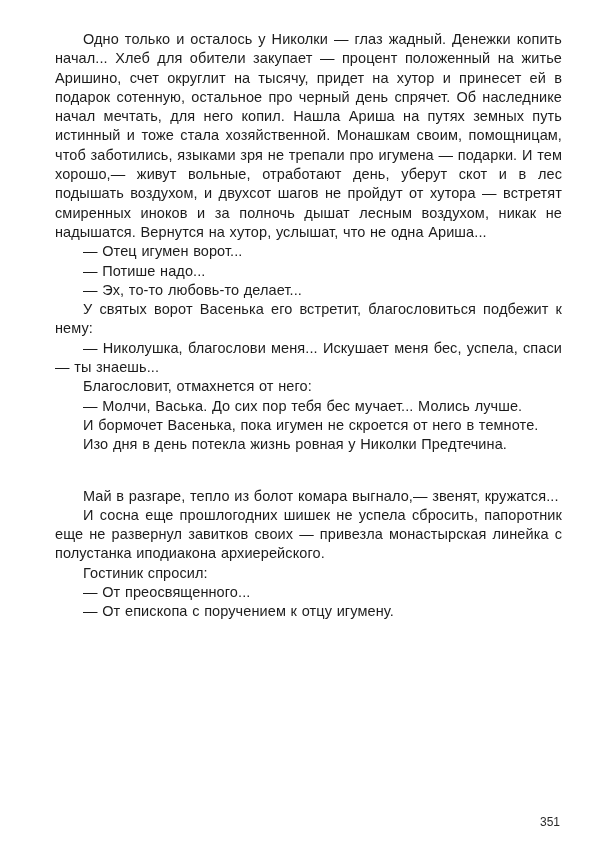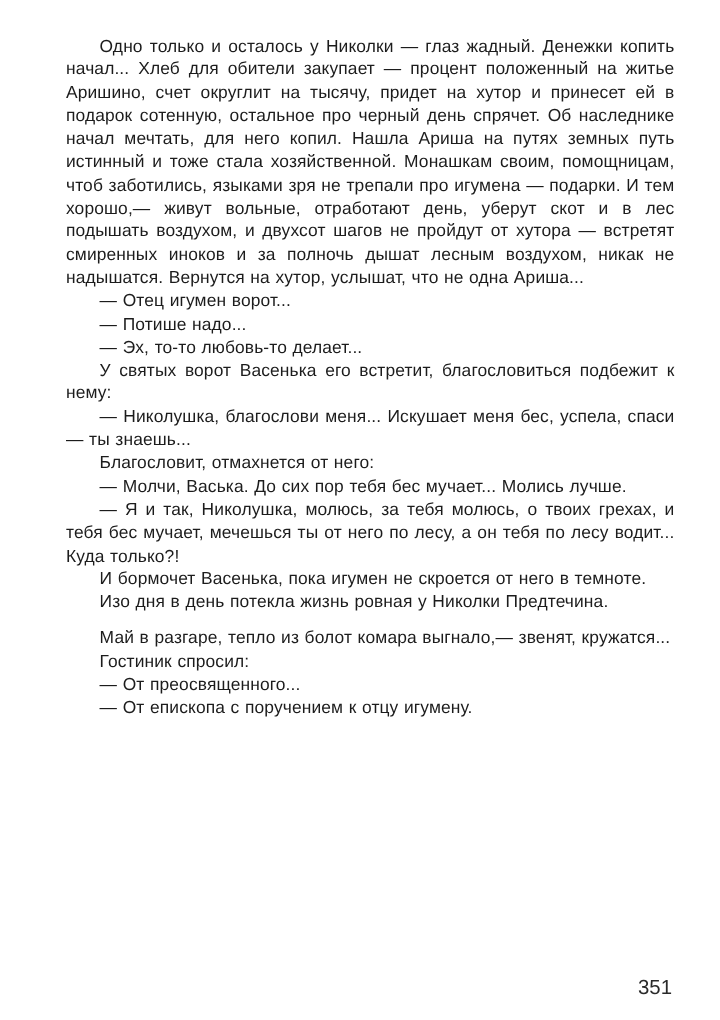--- a/index.html
+++ b/index.html
@@ -25,45 +25,45 @@
     }
     .para {
       margin: 0;
       padding: 0;
       text-indent: 28px;
       text-align: justify;
       letter-spacing: 0.1px;
       word-spacing: 0.5px;
     }
     .para.gap {
-      margin-top: 11px;
+      margin-top: 32px;
     }
     .page-number {
       position: absolute;
       right: 40px;
       bottom: 18px;
-      font-size: 17px;
+      font-size: 12px;
       color: #2a2a2a;
     }
   </style>
 </head>
 <body>
 
 <div class="book-page">
   <div class="text-block">
       <p class="para">Одно только и осталось у Николки — глаз жадный. Денежки копить начал... Хлеб для обители закупает — процент положенный на житье Аришино, счет округлит на тысячу, придет на хутор и принесет ей в подарок сотенную, остальное про черный день спрячет. Об наследнике начал мечтать, для него копил. Нашла Ариша на путях земных путь истинный и тоже стала хозяйственной. Монашкам своим, помощницам, чтоб заботились, языками зря не трепали про игумена — подарки. И тем хорошо,— живут вольные, отработают день, уберут скот и в лес подышать воздухом, и двухсот шагов не пройдут от хутора — встретят смиренных иноков и за полночь дышат лесным воздухом, никак не надышатся. Вернутся на хутор, услышат, что не одна Ариша...</p>
       <p class="para">— Отец игумен ворот...</p>
       <p class="para">— Потише надо...</p>
       <p class="para">— Эх, то-то любовь-то делает...</p>
       <p class="para">У святых ворот Васенька его встретит, благословиться подбежит к нему:</p>
       <p class="para">— Николушка, благослови меня... Искушает меня бес, успела, спаси — ты знаешь...</p>
       <p class="para">Благословит, отмахнется от него:</p>
       <p class="para">— Молчи, Васька. До сих пор тебя бес мучает... Молись лучше.</p>
-      <p class="para">— Я и так, Николушка, молюсь, за тебя молюсь, о твоих грехах, и тебя бес мучает, мечешься ты от него по лесу, а он тебя по лесу водит... Куда только?!</p>
       <p class="para">И бормочет Васенька, пока игумен не скроется от него в темноте.</p>
       <p class="para">Изо дня в день потекла жизнь ровная у Николки Предтечина.</p>
       <p class="para gap">Май в разгаре, тепло из болот комара выгнало,— звенят, кружатся...</p>
+      <p class="para">И сосна еще прошлогодних шишек не успела сбросить, папоротник еще не развернул завитков своих — привезла монастырская линейка с полустанка иподиакона архиерейского.</p>
       <p class="para">Гостиник спросил:</p>
       <p class="para">— От преосвященного...</p>
       <p class="para">— От епископа с поручением к отцу игумену.</p>
     </div>
   <div class="page-number">351</div>
 </div>
 
 </body></html>

